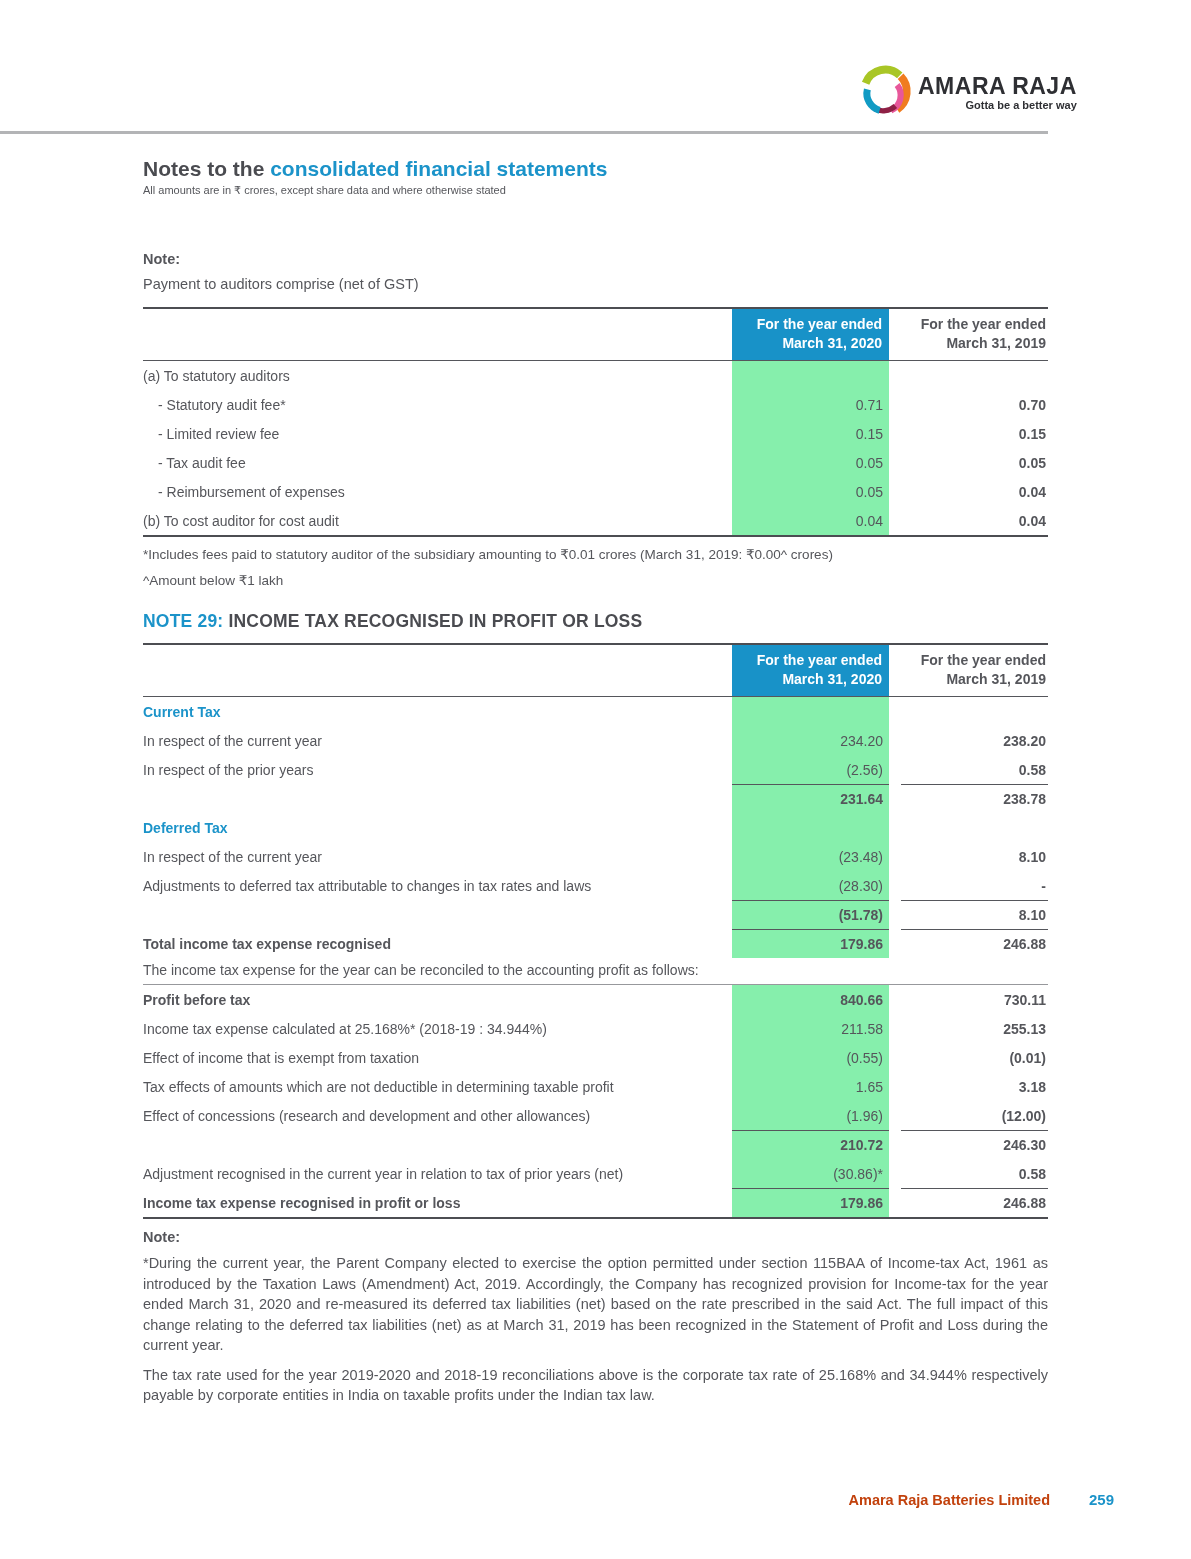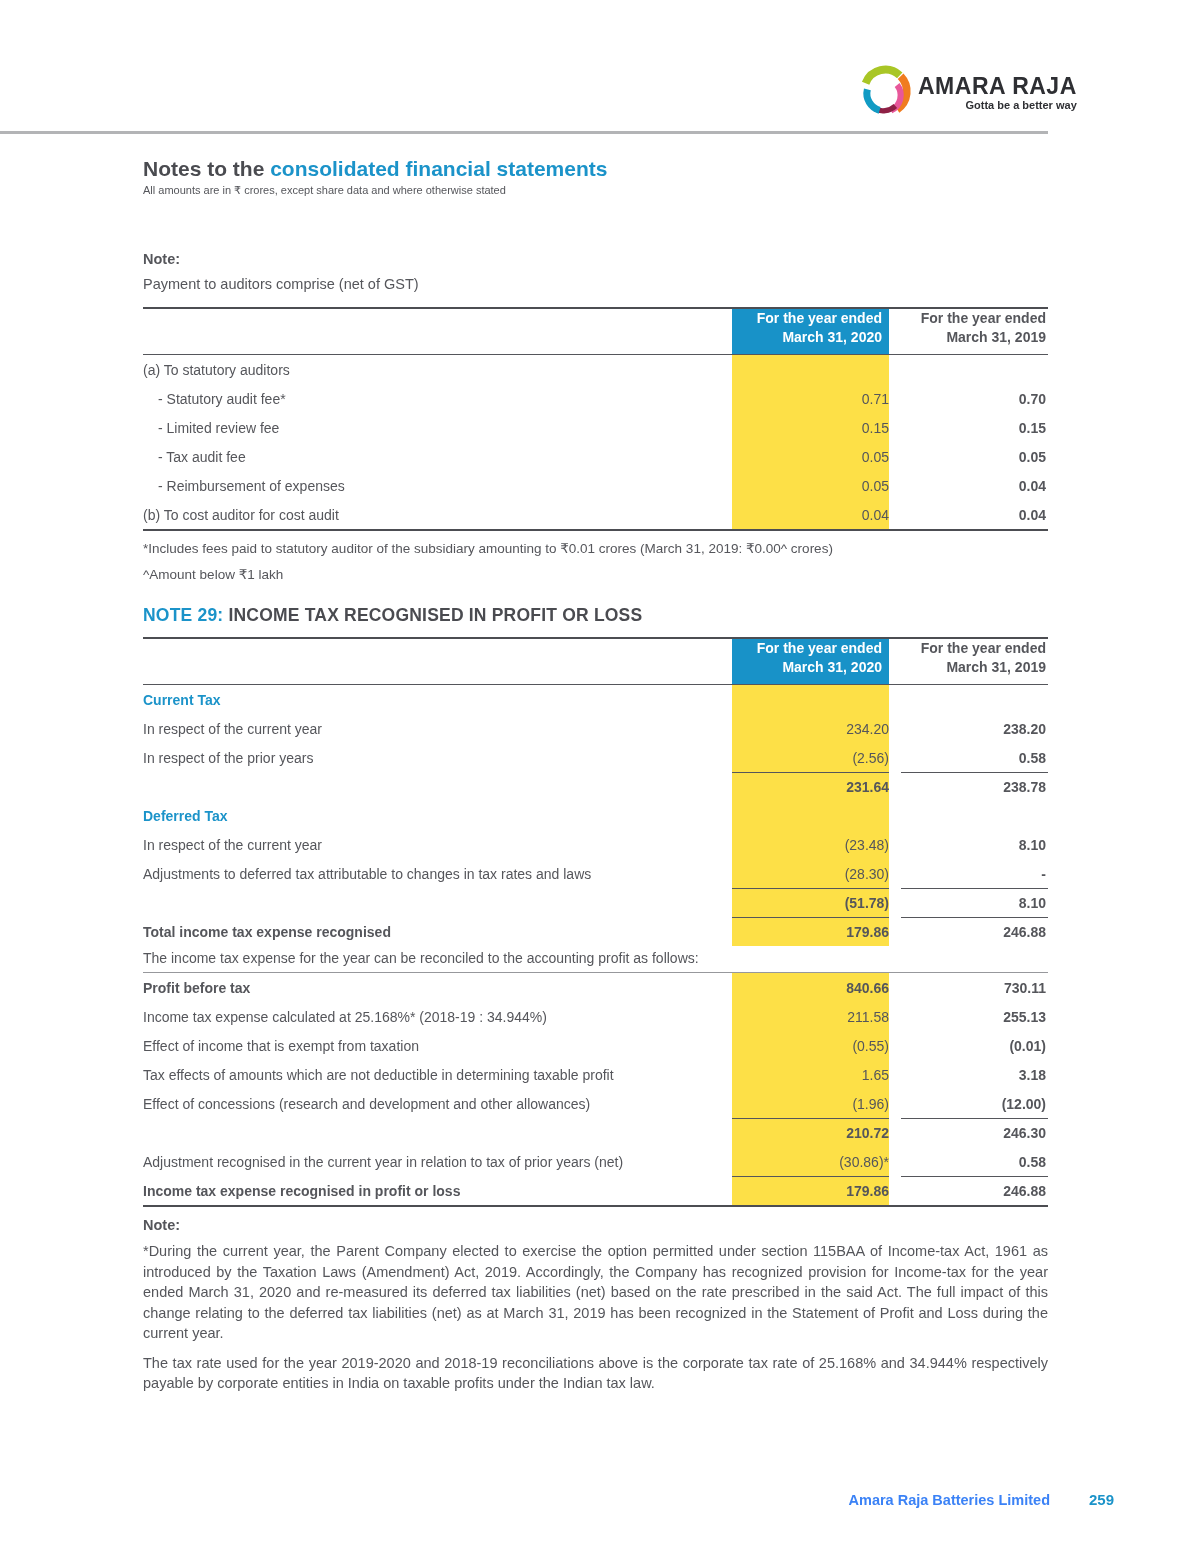--- a/index.html
+++ b/index.html
@@ -24,48 +24,48 @@
   .page-subtitle { margin-top:3px; font-size:11px; color:#55565b; }
 
   .note-label { margin-top:54px; font-size:14.5px; font-weight:700; }
   .note-intro { margin-top:9px; font-size:14.5px; }
 
   
   .fin-table { border-top:2px solid #4c4d52; border-bottom:2px solid #4c4d52; }
   .t1 { margin-top:15px; }
   .t2 { margin-top:11px; }
   .thead { display:grid; grid-template-columns:1fr 157px 159px; border-bottom:1px solid #55565b; }
-  .th { font-size:14px; font-weight:700; text-align:right; line-height:19px; padding:0 0 7px 0; }
+  .th { font-size:14px; font-weight:700; text-align:right; line-height:19px; padding:6px 0 7px 0; }
   .th-2020 { background:#1892c8; color:#ffffff; padding-right:7px; }
   .th-2019 { color:#55565b; padding-right:2px; }
 
   .row { display:grid; grid-template-columns:1fr 157px 159px; min-height:29px; }
   .cell-label { font-size:14px; color:#55565b; display:flex; align-items:center; padding-right:26px; }
   .cell-v { font-size:14px; color:#55565b; display:flex; align-items:center; justify-content:flex-end; }
-  .cell-2020 { background:#fde047; }
+  .cell-2020 { background:#86efac; padding-right:6px; }
   .cell-2019 { padding-right:2px; font-weight:700;margin-left:12px; }
   .row.indent .cell-label { padding-left:15px; }
   .row.bold .cell-label, .row.bold .cell-v { font-weight:700; }
   .row.section .cell-label { color:#1b93c9; font-weight:700; }
   .row.subtotal .cell-2020, .row.subtotal .cell-2019 { border-top:1px solid #55565b; }
   .row.fullrow { min-height:27px; }
   .row.fullrow .cell-label { grid-column:1 / -1; border-bottom:1px solid #97989c; padding:4px 0 6px 0; }
 
   .footnotes { margin-top:9px; }
   .footnote { font-size:13.5px; margin-bottom:10px; }
 
   .note29 { margin-top:23px; font-size:17.5px; font-weight:700; color:#4a4b50; letter-spacing:.2px; }
   .note29 .num { color:#1b93c9; }
 
   .endnotes { margin-top:10px; }
   .endnote-label { font-size:14.5px; font-weight:700; margin-bottom:8px; }
   .para { font-size:14.5px; line-height:20.5px; text-align:justify; margin-bottom:9px; color:#55565b; }
 
   
-  .footer-company { position:absolute; top:1492px; left:143px; width:907px; text-align:right; font-size:14.5px; font-weight:700; color:#3b82f6; }
+  .footer-company { position:absolute; top:1492px; left:143px; width:907px; text-align:right; font-size:14.5px; font-weight:700; color:#c2410c; }
   .footer-page { position:absolute; top:1491px; left:1089px; font-size:15px; font-weight:700; color:#1b93c9; }
 </style>
 </head>
 <body>
 
 <div class="page">
 
   <div class="brand">
     <svg width="56" height="56" viewBox="0 0 64 64">
       <path d="M 11 22 A 24 24 0 0 1 50 13" fill="none" stroke="#a9c626" stroke-width="9"></path>

